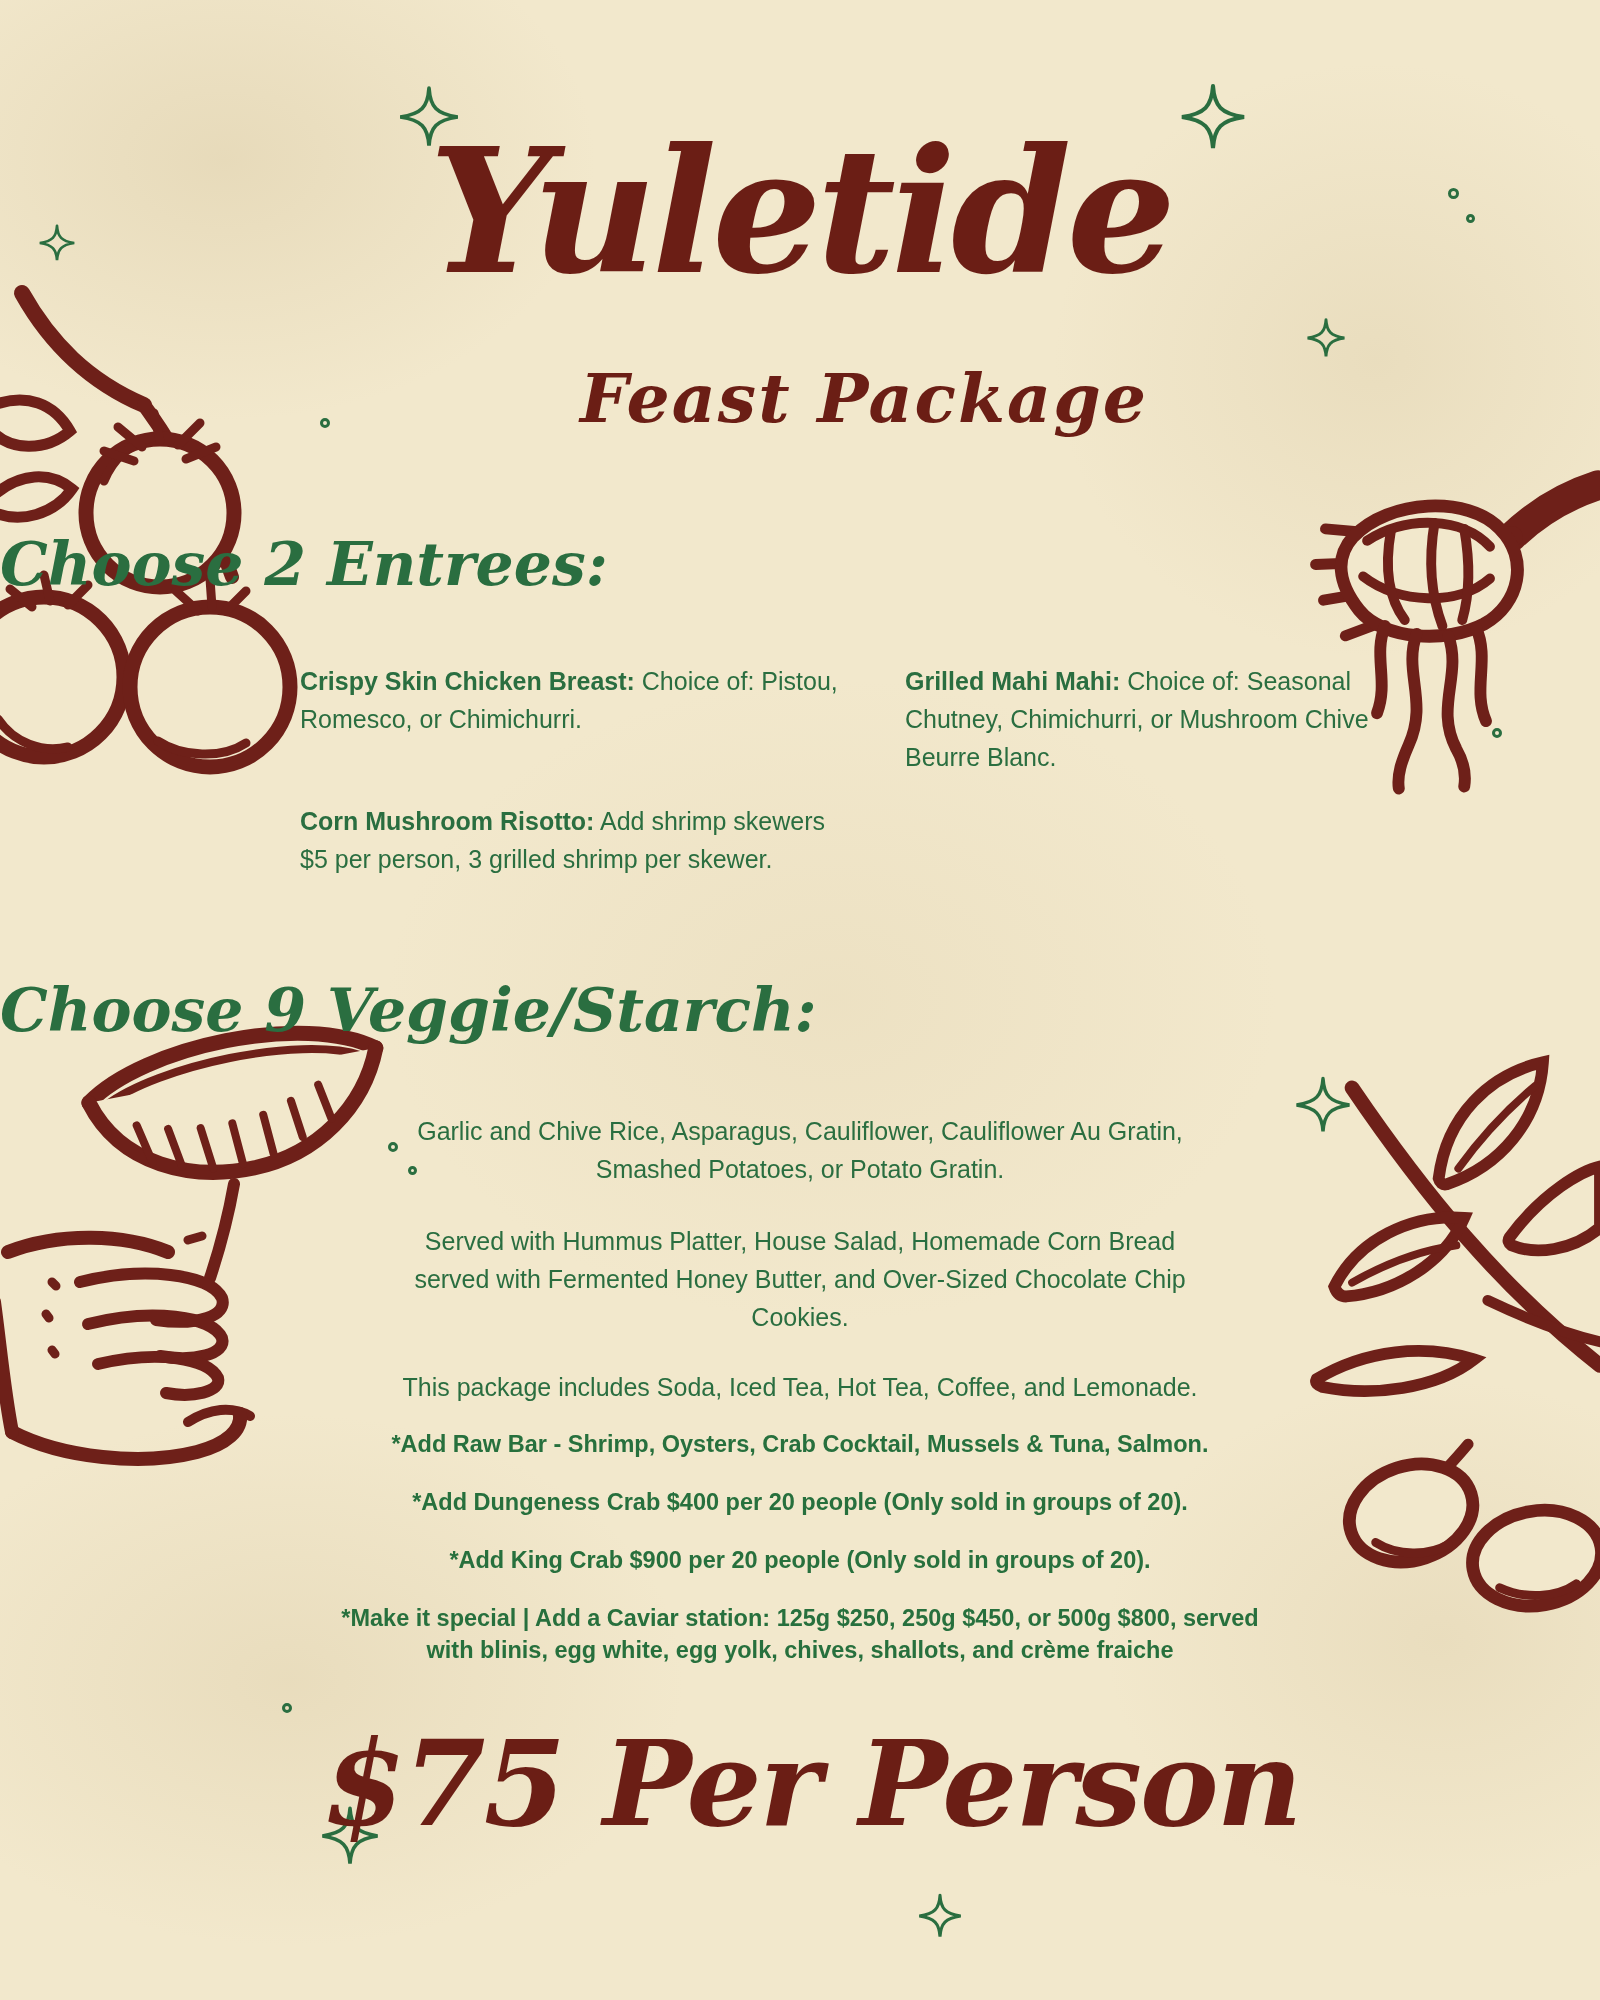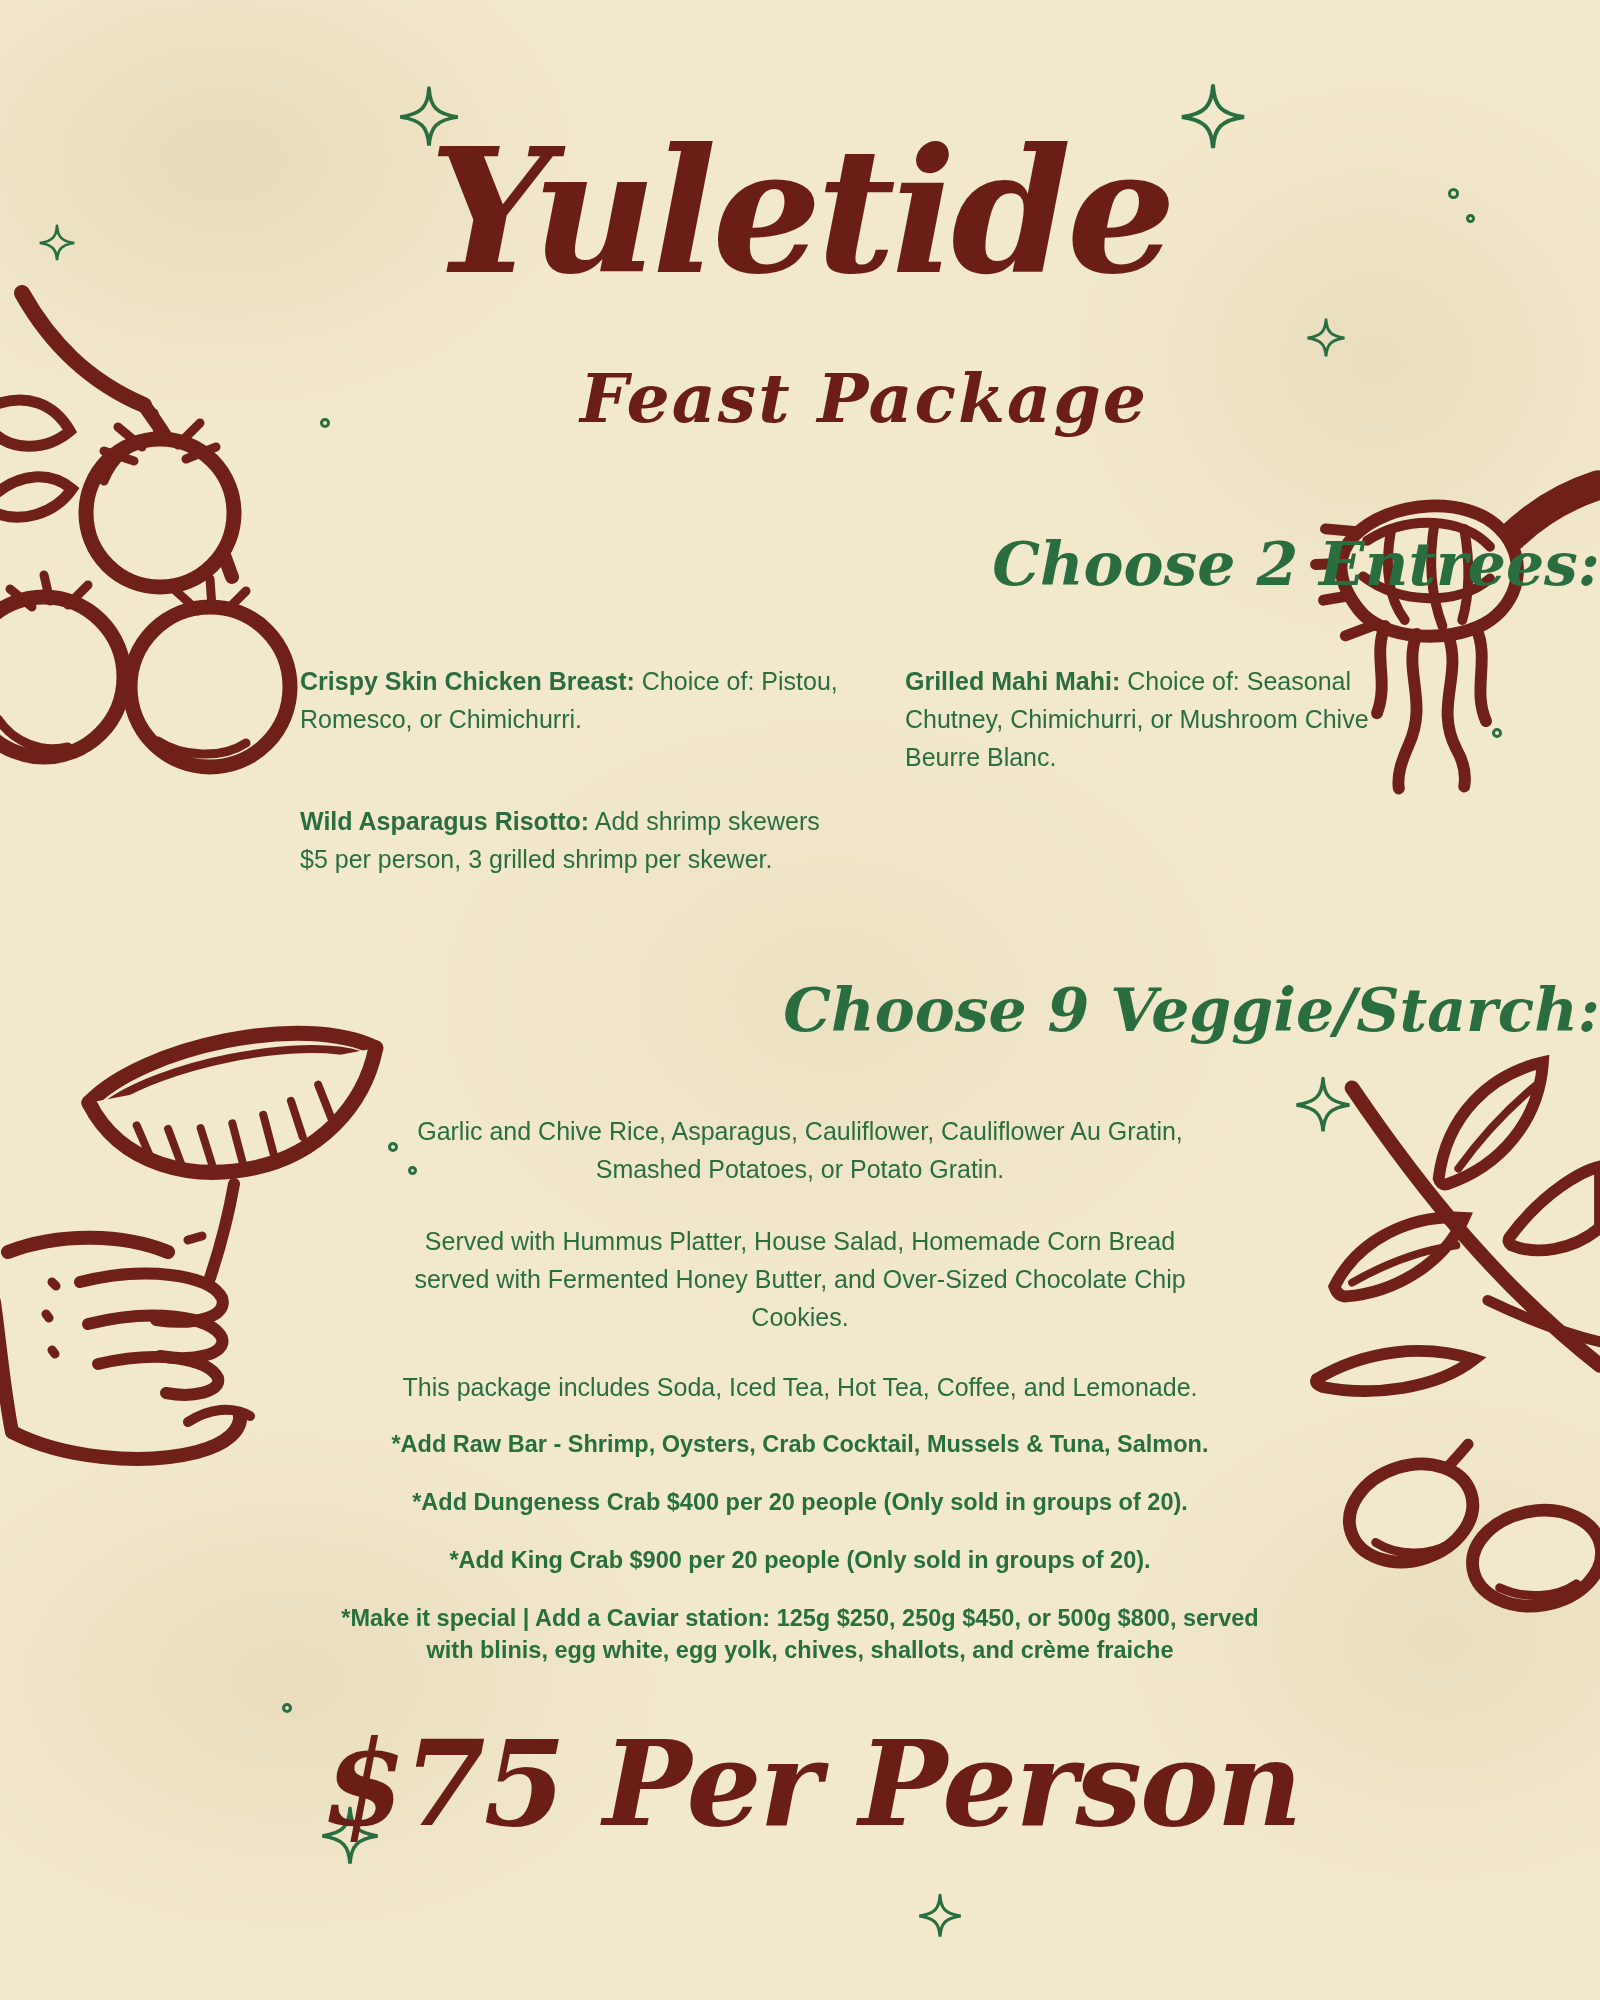--- a/index.html
+++ b/index.html
@@ -15,21 +15,21 @@
       radial-gradient(ellipse 640px 430px at 18% 84%, rgba(213,196,157,.32), transparent 62%),
       radial-gradient(ellipse 540px 420px at 90% 82%, rgba(213,196,157,.30), transparent 62%);
   }
   .script{font-family:"DejaVu Serif",serif;font-style:italic;font-weight:bold;}
 
   .title{position:absolute;top:126px;left:0;width:100%;text-align:center;
          font-size:172px;line-height:1;letter-spacing:-5px;color:#6b1e15;}
   .subtitle{position:absolute;top:364px;left:64px;width:100%;text-align:center;
          font-size:68px;line-height:1;letter-spacing:2px;color:#6b1e15;}
 
-  .section-heading{position:absolute;left:0;width:100%;text-align:right;
+  .section-heading{position:absolute;left:0;width:100%;text-align:left;
          font-size:60px;line-height:1;color:#2a6e40;}
   .heading-entrees{top:534px;}
   .heading-veggie{top:980px;}
 
   .entree-grid{position:absolute;top:662px;left:300px;width:1105px;
          display:grid;grid-template-columns:545px 500px;column-gap:60px;row-gap:26px;
          color:#2a6e40;font-size:25px;line-height:38px;}
   .entree b{font-weight:bold;}
 
   .center-stack{position:absolute;top:1112px;left:0;width:100%;text-align:center;color:#2a6e40;}
@@ -178,21 +178,21 @@
   <div class="section-heading heading-entrees script">Choose 2 Entrees:</div>
 
   <div class="entree-grid">
     <div class="entree">
       <b>Crispy Skin Chicken Breast:</b><span> Choice of: Pistou, Romesco, or Chimichurri.</span>
     </div>
     <div class="entree">
       <b>Grilled Mahi Mahi:</b><span> Choice of: Seasonal Chutney, Chimichurri, or Mushroom Chive Beurre Blanc.</span>
     </div>
     <div class="entree">
-      <b>Wild Asparagus Risotto:</b><span> Add shrimp skewers $5 per person, 3 grilled shrimp per skewer.</span>
+      <b>Corn Mushroom Risotto:</b><span> Add shrimp skewers $5 per person, 3 grilled shrimp per skewer.</span>
     </div>
   </div>
 
   <div class="section-heading heading-veggie script">Choose 9 Veggie/Starch:</div>
 
   <div class="center-stack">
     <p class="p-options">Garlic and Chive Rice, Asparagus, Cauliflower, Cauliflower Au Gratin, Smashed Potatoes, or Potato Gratin.</p>
     <p class="p-served">Served with Hummus Platter, House Salad, Homemade Corn Bread served with Fermented Honey Butter, and Over-Sized Chocolate Chip Cookies.</p>
     <p class="p-includes">This package includes Soda, Iced Tea, Hot Tea, Coffee, and Lemonade.</p>
     <div class="addon">*Add Raw Bar - Shrimp, Oysters, Crab Cocktail, Mussels &amp; Tuna, Salmon.</div>

